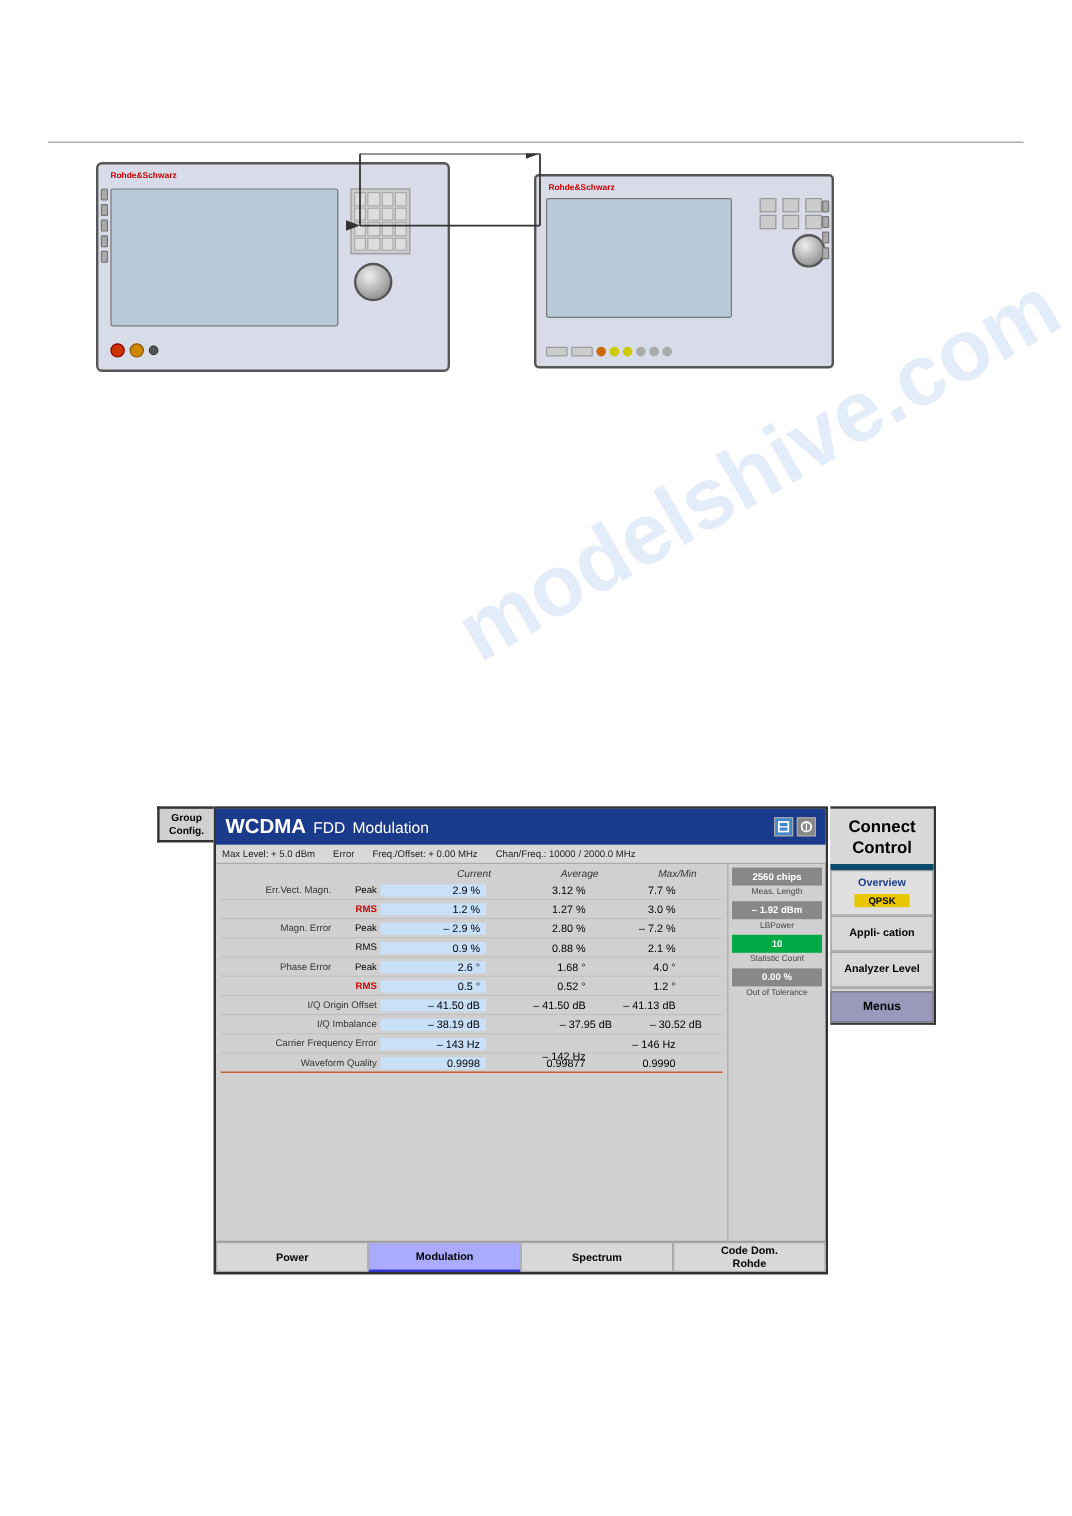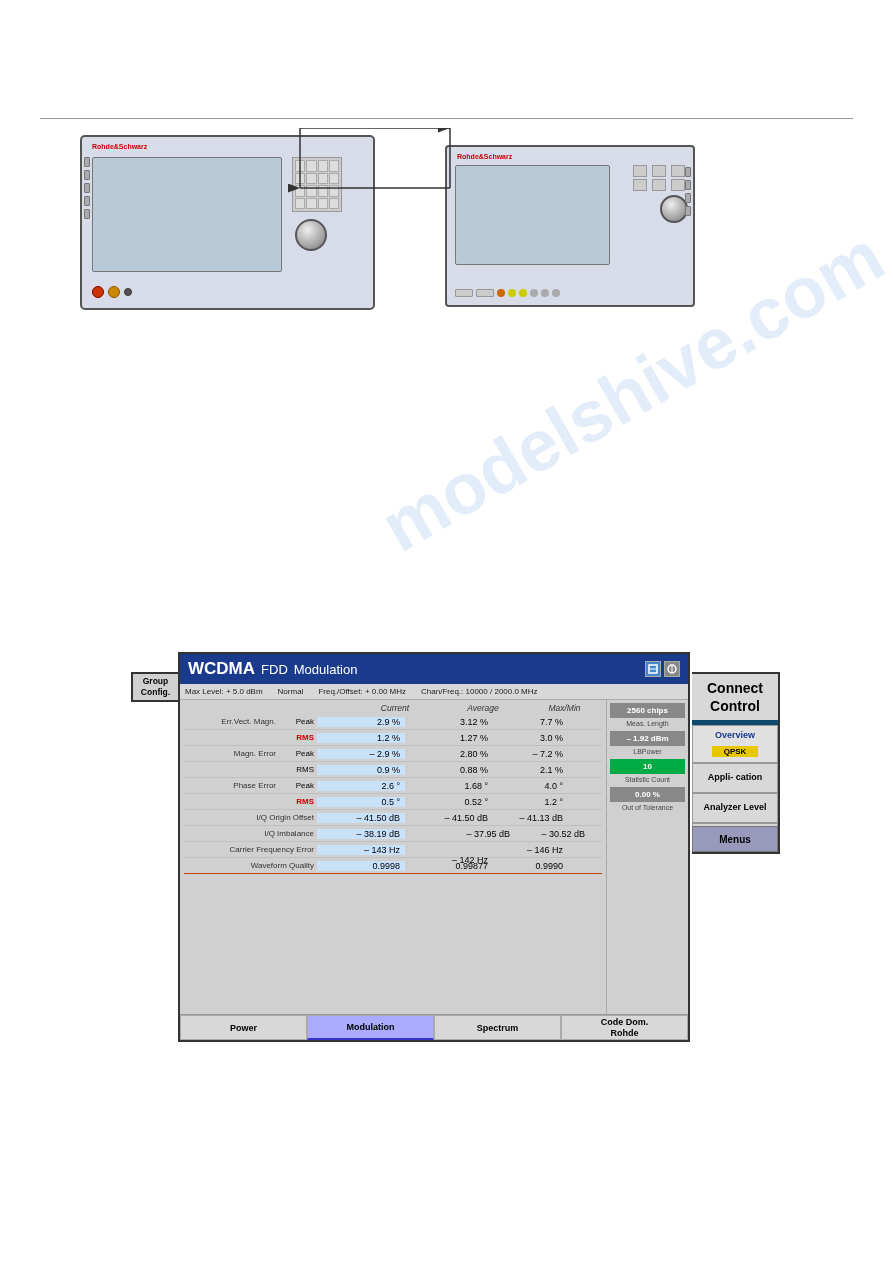--- a/index.html
+++ b/index.html
@@ -138,21 +138,21 @@
   <line x1="370" y1="0" x2="370" y2="60" stroke="#333" stroke-width="1.5"></line>
 </svg>
 
 <div class="watermark">modelshive.com</div>
 
 <div style="position:absolute;top:672px;left:131px;width:47px;height:30px;background:#d0d0d0;border:2px solid #333;border-right:none;display:flex;align-items:center;justify-content:center;text-align:center;font-size:8.5px;font-weight:bold;line-height:1.3;z-index:5;">
   <span style="white-space:pre;">Group
 Config.</span>
 </div>
 
-<div style="position:absolute;top:652px;left:178px;width:512px;height:390px;border:2px solid #333;background:#d0d0d0;font-family:Arial,sans-serif;font-size:9px;">
+<div style="position:absolute;top:672px;left:178px;width:512px;height:390px;border:2px solid #333;background:#d0d0d0;font-family:Arial,sans-serif;font-size:9px;">
 
   <div style="height:30px;background:#1a3a8c;display:flex;align-items:center;padding:0 8px;gap:6px;">
     <span style="font-size:17px;font-weight:bold;color:white;">WCDMA</span>
     <span style="font-size:13px;color:white;font-weight:normal;">FDD</span>
     <span style="font-size:13px;color:white;">Modulation</span>
     <div style="margin-left:auto;display:flex;gap:3px;align-items:center;">
       <div style="width:16px;height:16px;background:#4488cc;border:1px solid #aaa;display:flex;align-items:center;justify-content:center;">
         <svg width="10" height="10" viewBox="0 0 10 10">
             <rect x="1" y="1" width="8" height="8" fill="none" stroke="white" stroke-width="1.5"></rect>
             <line x1="1" y1="5" x2="9" y2="5" stroke="white" stroke-width="1"></line>
@@ -162,21 +162,21 @@
         <svg width="10" height="10" viewBox="0 0 10 10">
             <circle cx="5" cy="5" r="4" fill="none" stroke="white" stroke-width="1.5"></circle>
             <line x1="5" y1="2" x2="5" y2="8" stroke="white" stroke-width="1"></line>
           </svg>
       </div>
     </div>
   </div>
 
   <div style="height:16px;background:#d8d8d8;display:flex;align-items:center;padding:0 5px;gap:15px;font-size:8px;color:#222;border-bottom:1px solid #aaa;">
     <span>Max Level: + 5.0 dBm</span>
-    <span>Normal</span>
+    <span>Error</span>
     <span>Freq./Offset: + 0.00 MHz</span>
     <span>Chan/Freq.: 10000 / 2000.0 MHz</span>
   </div>
 
   <div style="display:flex;height:calc(100% - 72px);">
 
     <div style="flex:1;padding:3px 4px;">
 
       <div style="display:flex;justify-content:flex-end;margin-bottom:1px;">
         <div style="width:88px;text-align:center;font-size:8.5px;color:#333;font-style:italic;">Current</div>

